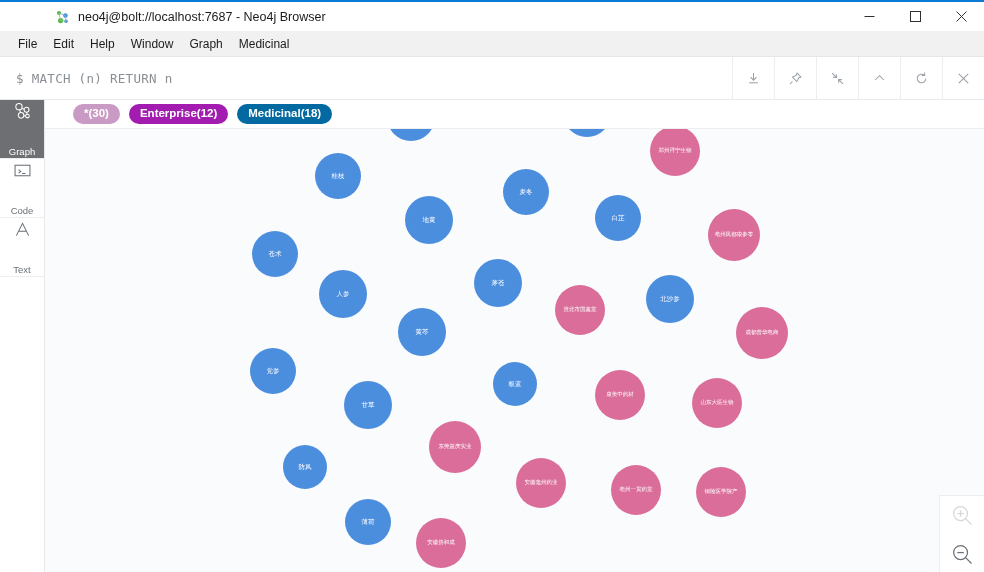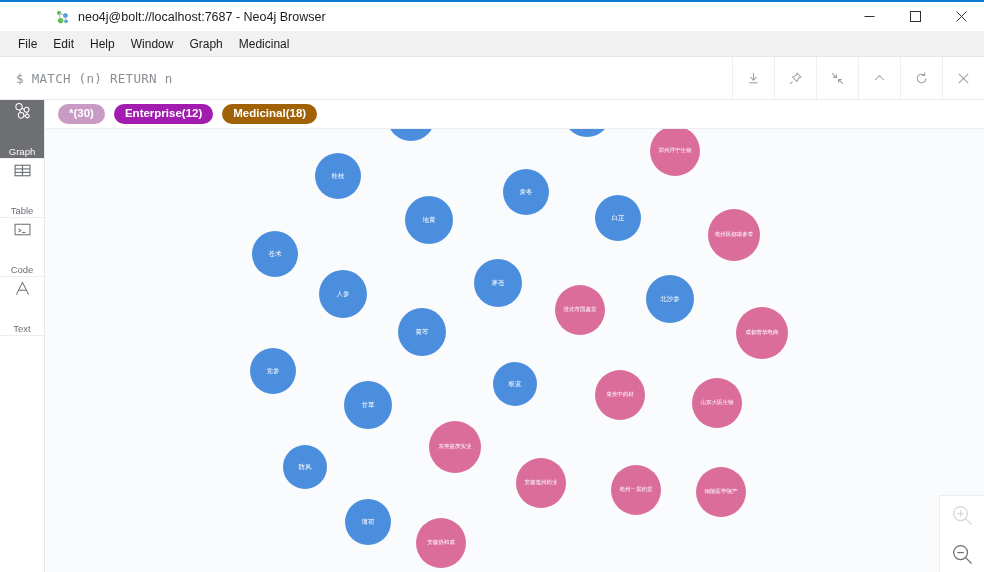--- a/index.html
+++ b/index.html
@@ -156,21 +156,21 @@
     flex-direction: column;
     min-width: 0;
   }
 
   
   .pill-row {
     height: 28px;
     background: #ffffff;
     display: flex;
     align-items: center;
-    padding-left: 13px;
+    padding-left: 28px;
     gap: 9px;
     border-bottom: 1px solid #eceef0;
   }
   .pill {
     border-radius: 11px;
     color: #ffffff;
     font-size: 11.5px;
     font-weight: bold;
     padding: 3px 11px 4px 11px;
     line-height: 1.1;
@@ -330,31 +330,20 @@
             <line x1="10.9" y1="8.2" x2="14" y2="9.3"></line>
             <line x1="8.6" y1="10" x2="9.8" y2="13.2"></line>
             <line x1="13.4" y1="16.8" x2="15.5" y2="17"></line>
             <line x1="16.8" y1="12.8" x2="17.4" y2="15.1"></line>
           </svg>
         </span>
         <span class="side-label">Graph</span>
       </div>
       <div class="side-item">
         <span>
-          <svg width="21" height="21" viewBox="0 0 24 24" fill="none" stroke="currentColor" stroke-width="1.3">
-            <rect x="3.5" y="6" width="17" height="12"></rect>
-            <line x1="3.5" y1="10.2" x2="20.5" y2="10.2"></line>
-            <line x1="3.5" y1="14.2" x2="20.5" y2="14.2"></line>
-            <line x1="12" y1="6" x2="12" y2="18"></line>
-          </svg>
-        </span>
-        <span class="side-label">Table</span>
-      </div>
-      <div class="side-item">
-        <span>
           <svg width="21" height="21" viewBox="0 0 24 24" fill="none" stroke="currentColor" stroke-width="1.2">
             <rect x="3.5" y="6" width="17" height="12"></rect>
             <polyline points="7.5,11 10,13 7.5,15"></polyline>
             <line x1="11.5" y1="15.4" x2="15.5" y2="15.4"></line>
           </svg>
         </span>
         <span class="side-label">Code</span>
       </div>
       <div class="side-item">
         <span>
@@ -365,21 +354,21 @@
         </span>
         <span class="side-label">Text</span>
       </div>
     </div>
 
     <div class="content">
 
       <div class="pill-row">
         <div class="pill" style="background:#c99bc4">*(30)</div>
         <div class="pill" style="background:#a21caf">Enterprise(12)</div>
-        <div class="pill" style="background:#a16207">Medicinal(18)</div>
+        <div class="pill" style="background:#0369a1">Medicinal(18)</div>
       </div>
 
       <div class="canvas" id="graph-canvas">
           <div class="node" style="width: 48px; height: 48px; left: 342px; top: -36px; background: rgb(76, 142, 222); font-size: 6.5px;"></div>
           <div class="node" style="width: 48px; height: 48px; left: 518px; top: -40px; background: rgb(76, 142, 222); font-size: 6.5px;"></div>
           <div class="node" style="width: 46px; height: 46px; left: 270px; top: 24px; background: rgb(76, 142, 222); font-size: 6.5px;">
             <span class="node-caption">桂枝</span>
           </div>
           <div class="node" style="width: 46px; height: 46px; left: 458px; top: 40px; background: rgb(76, 142, 222); font-size: 6.5px;">
             <span class="node-caption">麦冬</span>

